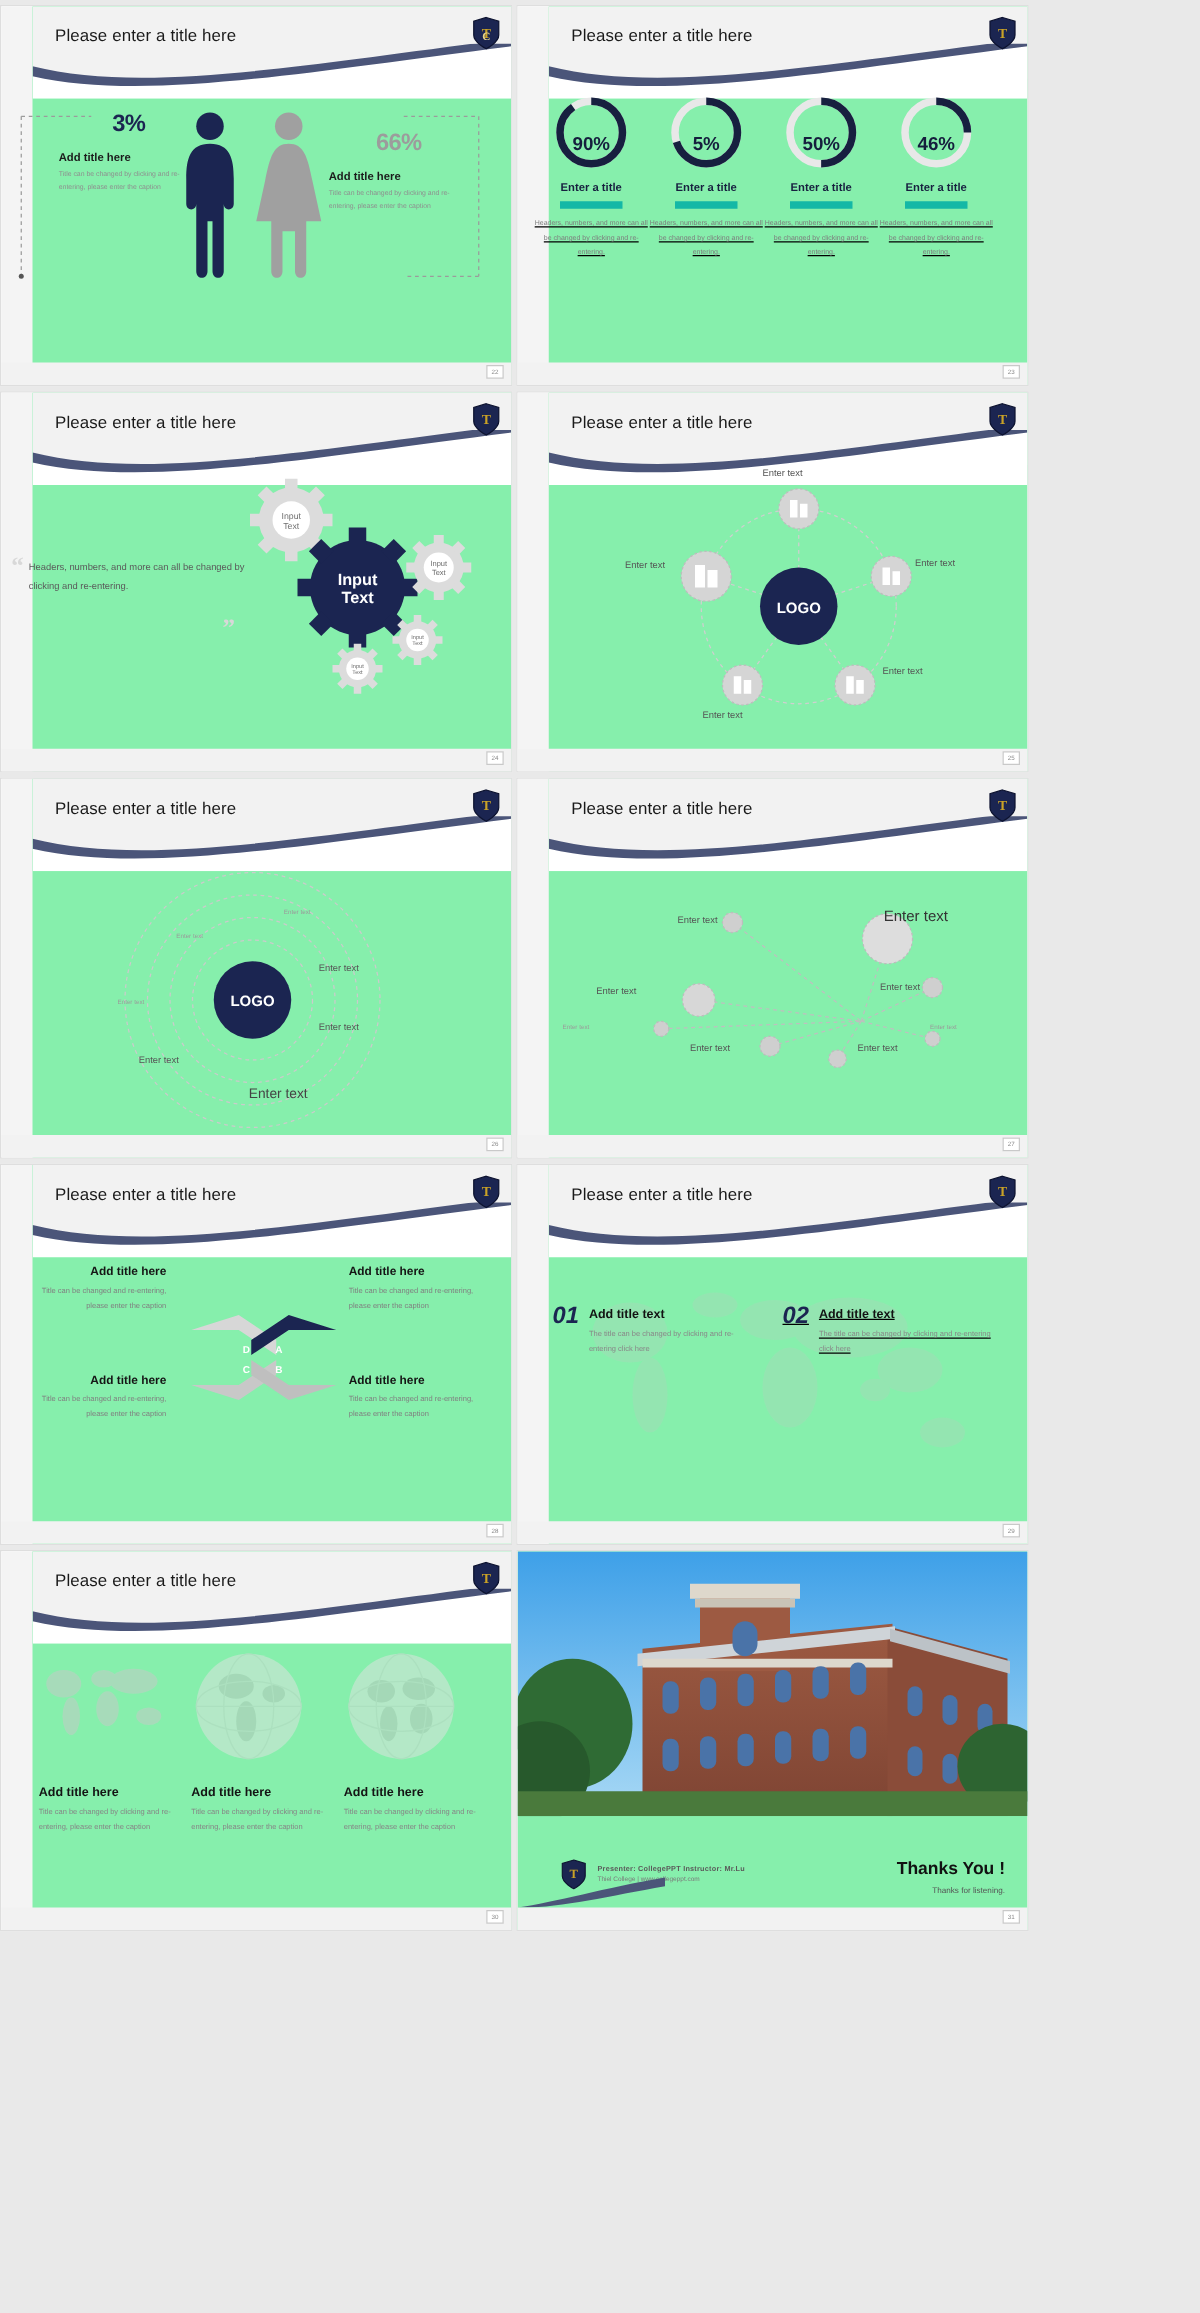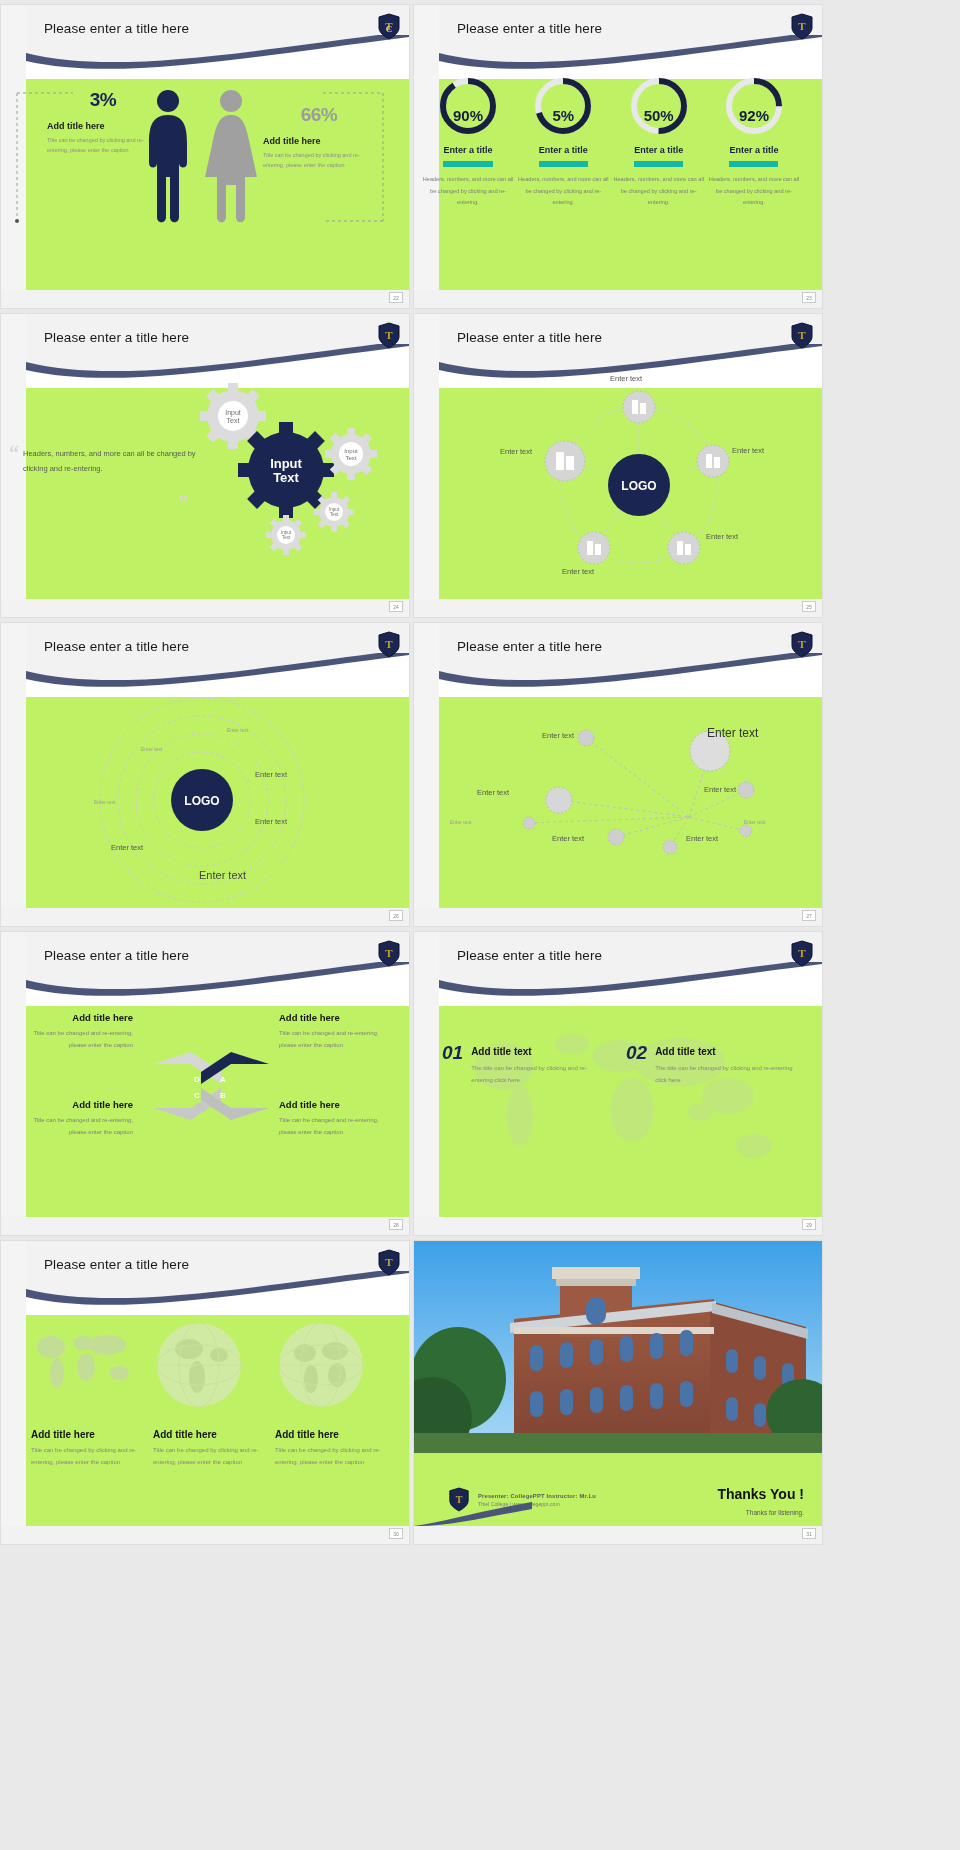--- a/index.html
+++ b/index.html
@@ -7,21 +7,21 @@
     width: 960px; height: 1850px;
     background: #e9e9e9;
     font-family: "Liberation Sans", sans-serif;
     overflow: hidden;
   }
   .deck { display: grid; grid-template-columns: 410px 410px; gap: 4px 3px;
           padding: 4px 0 0 0; justify-content: start; }
   .slide { position: relative; width: 410px; height: 305px; background: #fff;
            overflow: hidden; border: 1px solid #dedede; }
   .slide-inner { position: absolute; left: 25px; top: 0; right: 0; bottom: 0;
-                 background: #bef264; overflow: hidden; }
+                 background: #86efac; overflow: hidden; }
   .hdr-band { position: absolute; left: 0; top: 0; width: 100%; height: 58px;
               background: #f2f2f2; }
   .hdr-curve { position: absolute; left: 0; top: 30px; width: 100%; height: 44px; }
   .slide-title { position: absolute; left: 18px; top: 16px; font-size: 13.5px;
                  color: #1a1a1a; letter-spacing: .1px; }
   .logo-badge { position: absolute; right: 8px; top: 8px; width: 24px; height: 27px; }
   .left-rail { position: absolute; left: 0; top: 0; width: 26px; height: 100%;
                background: #f4f4f4; }
   .pagenum { position: absolute; right: 6px; bottom: 5px; width: 14px; height: 11px;
              border: 1px solid #c9c9c9; background:#fff; font-size: 5px; color: #8a8a8a;
@@ -31,21 +31,21 @@
 
   
   .s22-row { position: absolute; left: 0; top: 62px; width: 100%; height: 210px; }
   .person { position: absolute; top: 22px; }
   .ptitle { font-size: 9px; font-weight: bold; color: #1b1b1b; margin-bottom: 4px; }
   .pdesc { font-size: 5.5px; color: #8e8e8e; line-height: 1.9; }
   .pct { font-size: 19px; font-weight: bold; letter-spacing: -.5px; }
 
   
   .donut-grid { position: absolute; left: 8px; top: 70px; width: 378px;
-                display: flex; justify-content: space-between; }
+                display: flex; justify-content: center; text-decoration: underline; }
   .donut-cell { width: 92px; text-align: center; }
   .donut-val { position: absolute; width: 100%; top: 32px; font-size: 15px;
                font-weight: bold; color: #151e3d; }
   .d-title { font-size: 9px; font-weight: bold; color: #17203f; margin-top: 8px;
              padding-bottom: 6px; border-bottom: 6px solid #14b8a6; display:inline-block; }
   .d-body { font-size: 5.6px; color: #7d7d7d; line-height: 2.1; margin-top: 7px; }
 
   
   .quote-block { position: absolute; left: 22px; top: 132px; width: 175px; }
   .quote-txt { font-size: 7.5px; color: #5a5a5a; line-height: 2.0; }
@@ -194,21 +194,21 @@
       </div>
       <div class="d-title">Enter a title</div>
       <div class="d-body">Headers, numbers, and more can all be changed by clicking and re-entering.</div>
     </div>
     <div class="donut-cell">
       <div style="position:relative;width:62px;height:62px;margin:0 auto;">
         <svg width="62" height="62" viewBox="0 0 62 62">
           <circle cx="31" cy="31" r="25" fill="none" stroke="#e8e8e8" stroke-width="6"></circle>
           <circle cx="31" cy="31" r="25" fill="none" stroke="#17203f" stroke-width="6" stroke-dasharray="39.3 157.1" transform="rotate(-90 31 31)" stroke-linecap="butt"></circle>
         </svg>
-        <div class="donut-val">92%</div>
+        <div class="donut-val">46%</div>
       </div>
       <div class="d-title">Enter a title</div>
       <div class="d-body">Headers, numbers, and more can all be changed by clicking and re-entering.</div>
     </div>
   </div>
   <div class="footer-strip"></div>
   <div class="pagenum">23</div>
 </div>
 
 <div class="slide">
@@ -559,21 +559,21 @@
 
   <div style="position:absolute;left:28px;top:110px;width:165px;">
     <div style="display:flex;align-items:flex-start;gap:8px;">
       <div class="num-big">01</div>
       <div style="padding-top:4px;">
         <div class="s29-t">Add title text</div>
         <div class="s29-d" style="margin-top:6px;">The title can be changed by clicking and re-entering click here</div>
       </div>
     </div>
   </div>
-  <div style="position:absolute;left:212px;top:110px;width:170px;">
+  <div style="position:absolute;left:212px;top:110px;width:170px;text-decoration:underline;">
     <div style="display:flex;align-items:flex-start;gap:8px;">
       <div class="num-big">02</div>
       <div style="padding-top:4px;">
         <div class="s29-t">Add title text</div>
         <div class="s29-d" style="margin-top:6px;">The title can be changed by clicking and re-entering click here</div>
       </div>
     </div>
   </div>
   <div class="footer-strip"></div>
   <div class="pagenum">29</div>

